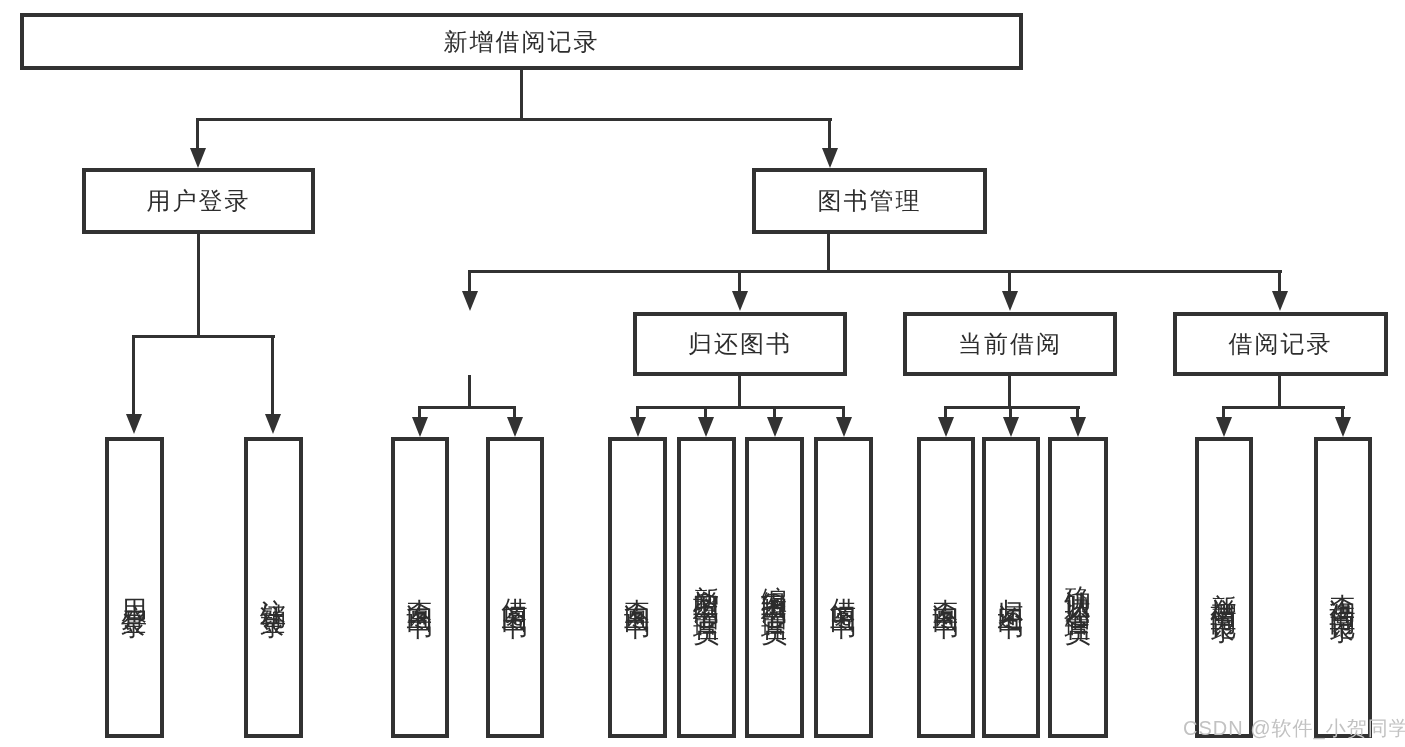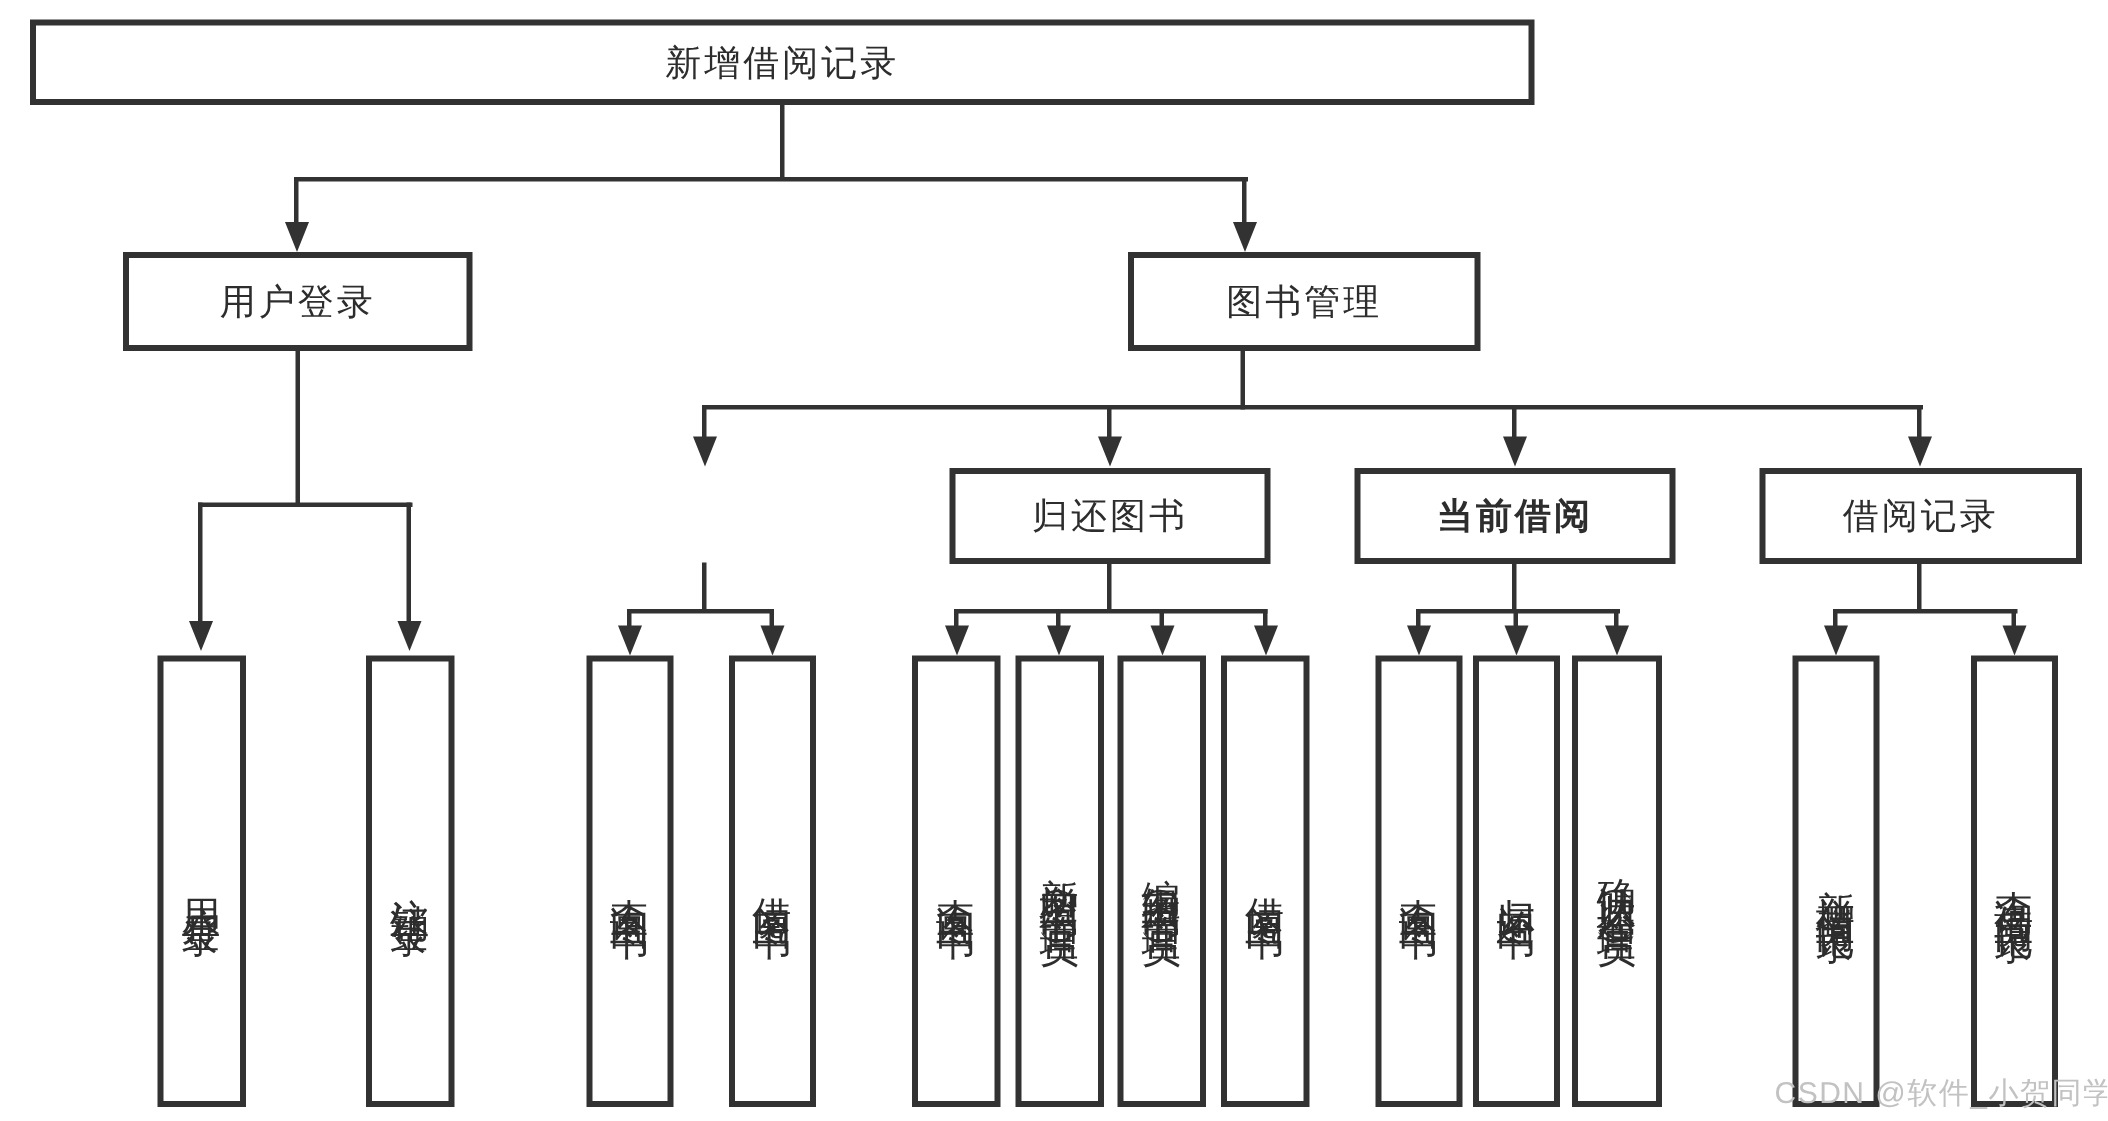--- a/index.html
+++ b/index.html
@@ -101,21 +101,21 @@
   <div class="hbox" style="left:82px;top:168px;width:233px;height:66px;">
     <span>用户登录</span>
   </div>
   <div class="hbox" style="left:712px;top:168px;width:235px;height:66px;margin-left:40px;">
     <span>图书管理</span>
   </div>
 
   <div class="hbox" style="left:633px;top:312px;width:214px;height:64px;">
     <span>归还图书</span>
   </div>
-  <div class="hbox" style="left:903px;top:312px;width:214px;height:64px;font-weight:bold;">
+  <div class="hbox" style="left:903px;top:312px;width:214px;height:64px;">
     <span>当前借阅</span>
   </div>
   <div class="hbox" style="left:1173px;top:312px;width:215px;height:64px;">
     <span>借阅记录</span>
   </div>
 
   <div class="vbox" style="left:105px;top:437px;width:59px;height:301px;">
     <span>用户登录</span>
   </div>
   <div class="vbox" style="left:244px;top:437px;width:59px;height:301px;">

